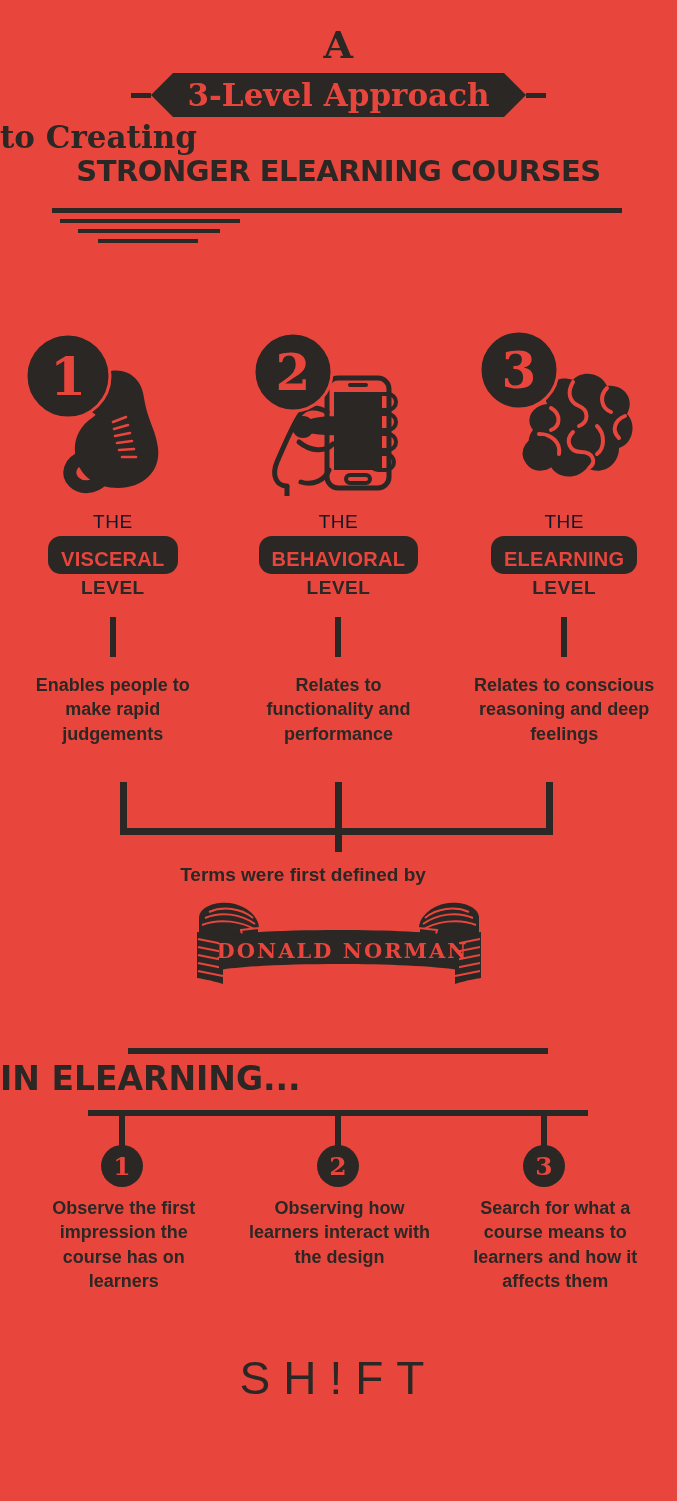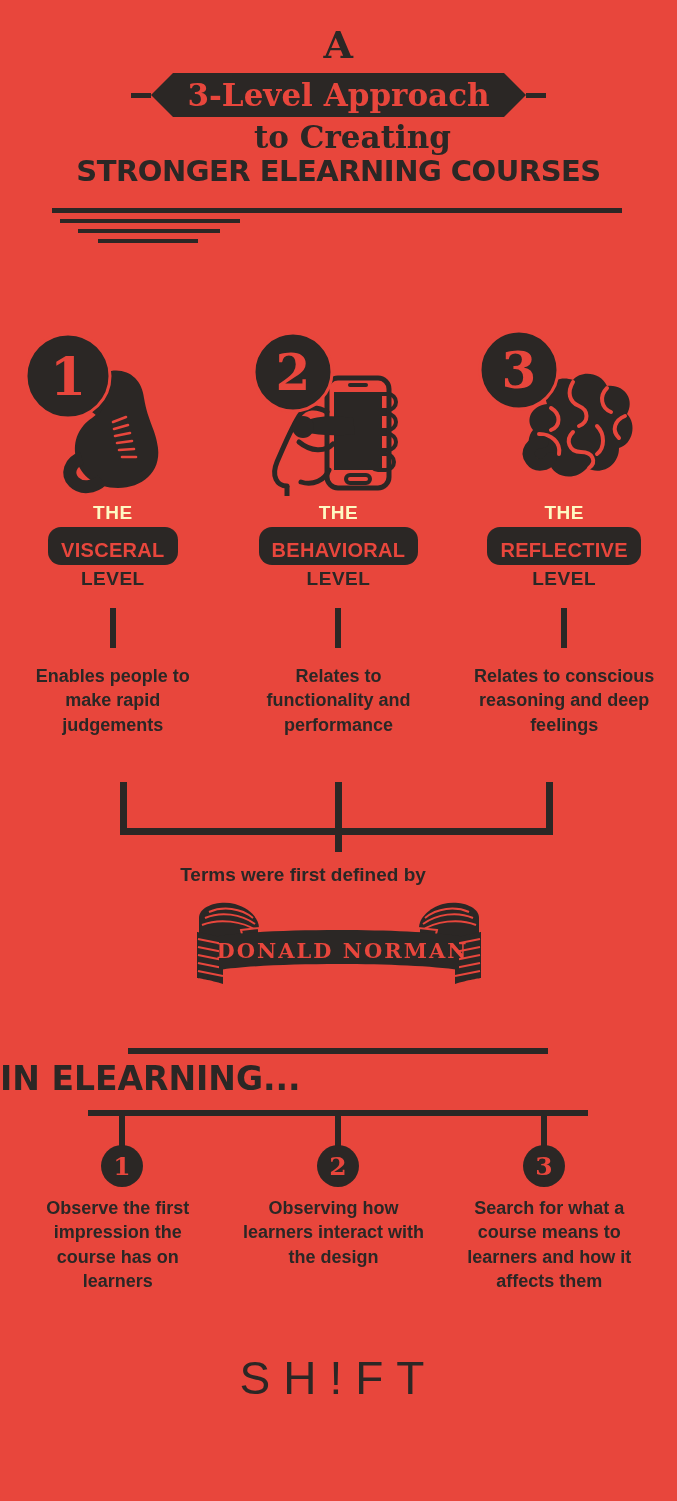--- a/index.html
+++ b/index.html
@@ -71,28 +71,26 @@
     color: #E8463C;
     font-size: 31px;
     font-weight: bold;
     font-family: "DejaVu Serif", serif;
     letter-spacing: 0px;
     line-height: 1;
     white-space: nowrap;
   }
 
   .title-line2 {
-    text-align: center;
     font-size: 31px;
     font-weight: bold;
     font-family: "DejaVu Serif", serif;
     color: #2B2725;
     margin-top: 10px;
     line-height: 1;
-    padding-left: 28px;
   }
   .title-line3 {
     text-align: center;
     font-size: 29px;
     font-weight: bold;
     font-family: "DejaVu Sans", sans-serif;
     color: #2B2725;
     margin-top: 4px;
     letter-spacing: -0.5px;
     line-height: 1;
@@ -130,25 +128,25 @@
   }
   .icon-wrap {
     height: 170px;
     width: 190px;
     position: relative;
   }
   .icon-wrap svg { position: absolute; left: 0; top: 0; }
 
   .lvl-the {
     font-size: 19px;
-    font-weight: bold;
-    color: #fef9c3;
+    font-weight: normal;
+    color: #0f172a;
     letter-spacing: 0.5px;
     line-height: 1.15;
-    margin-top: 2px;
+    margin-top: 11px;
   }
   .lvl-pill {
     background: #2B2725;
     color: #E8463C;
     font-size: 20px;
     font-weight: bold;
     letter-spacing: 0.3px;
     border-radius: 13px;
     padding: 12px 13px 4px 13px;
     margin-top: 3px;
@@ -255,21 +253,21 @@
   .el-stems {
     position: absolute;
     top: 1116px;
     left: 0;
     width: 677px;
     height: 80px;
   }
   .el-cols {
     position: absolute;
     top: 1196px;
-    left: 10px;
+    left: 16px;
     width: 647px;
     display: flex;
   }
   .el-col {
     width: 225.66px;
     text-align: center;
     font-size: 18px;
     font-weight: bold;
     color: #2B2725;
     line-height: 1.36;
@@ -423,21 +421,21 @@
           </g>
 
           <path d="M74 112 C62 112,56 122,62 130 C67 137,78 136,82 128" fill="none" stroke="#2B2725" stroke-width="12" stroke-linecap="round"></path>
 
           <circle cx="50" cy="40" r="39" fill="#2B2725"></circle>
           <circle cx="50" cy="40" r="39" fill="none" stroke="#E8463C" stroke-width="3"></circle>
           <text x="50" y="40" text-anchor="middle" dominant-baseline="central" font-family="DejaVu Serif, serif" font-size="50" font-weight="bold" fill="#E8463C">3</text>
         </svg>
       </div>
       <div class="lvl-the">THE</div>
-      <div class="lvl-pill">REFLECTIVE</div>
+      <div class="lvl-pill">ELEARNING</div>
       <div class="lvl-level">LEVEL</div>
       <div class="tick"></div>
       <div class="lvl-desc">Relates to conscious reasoning and deep feelings</div>
     </div>
   </div>
 
   <svg class="bracket" width="677" height="75" viewBox="0 0 677 75">
     <rect x="120" y="0" width="7" height="52" fill="#2B2725"></rect>
     <rect x="335" y="0" width="7" height="70" fill="#2B2725"></rect>
     <rect x="546" y="0" width="7" height="52" fill="#2B2725"></rect>

